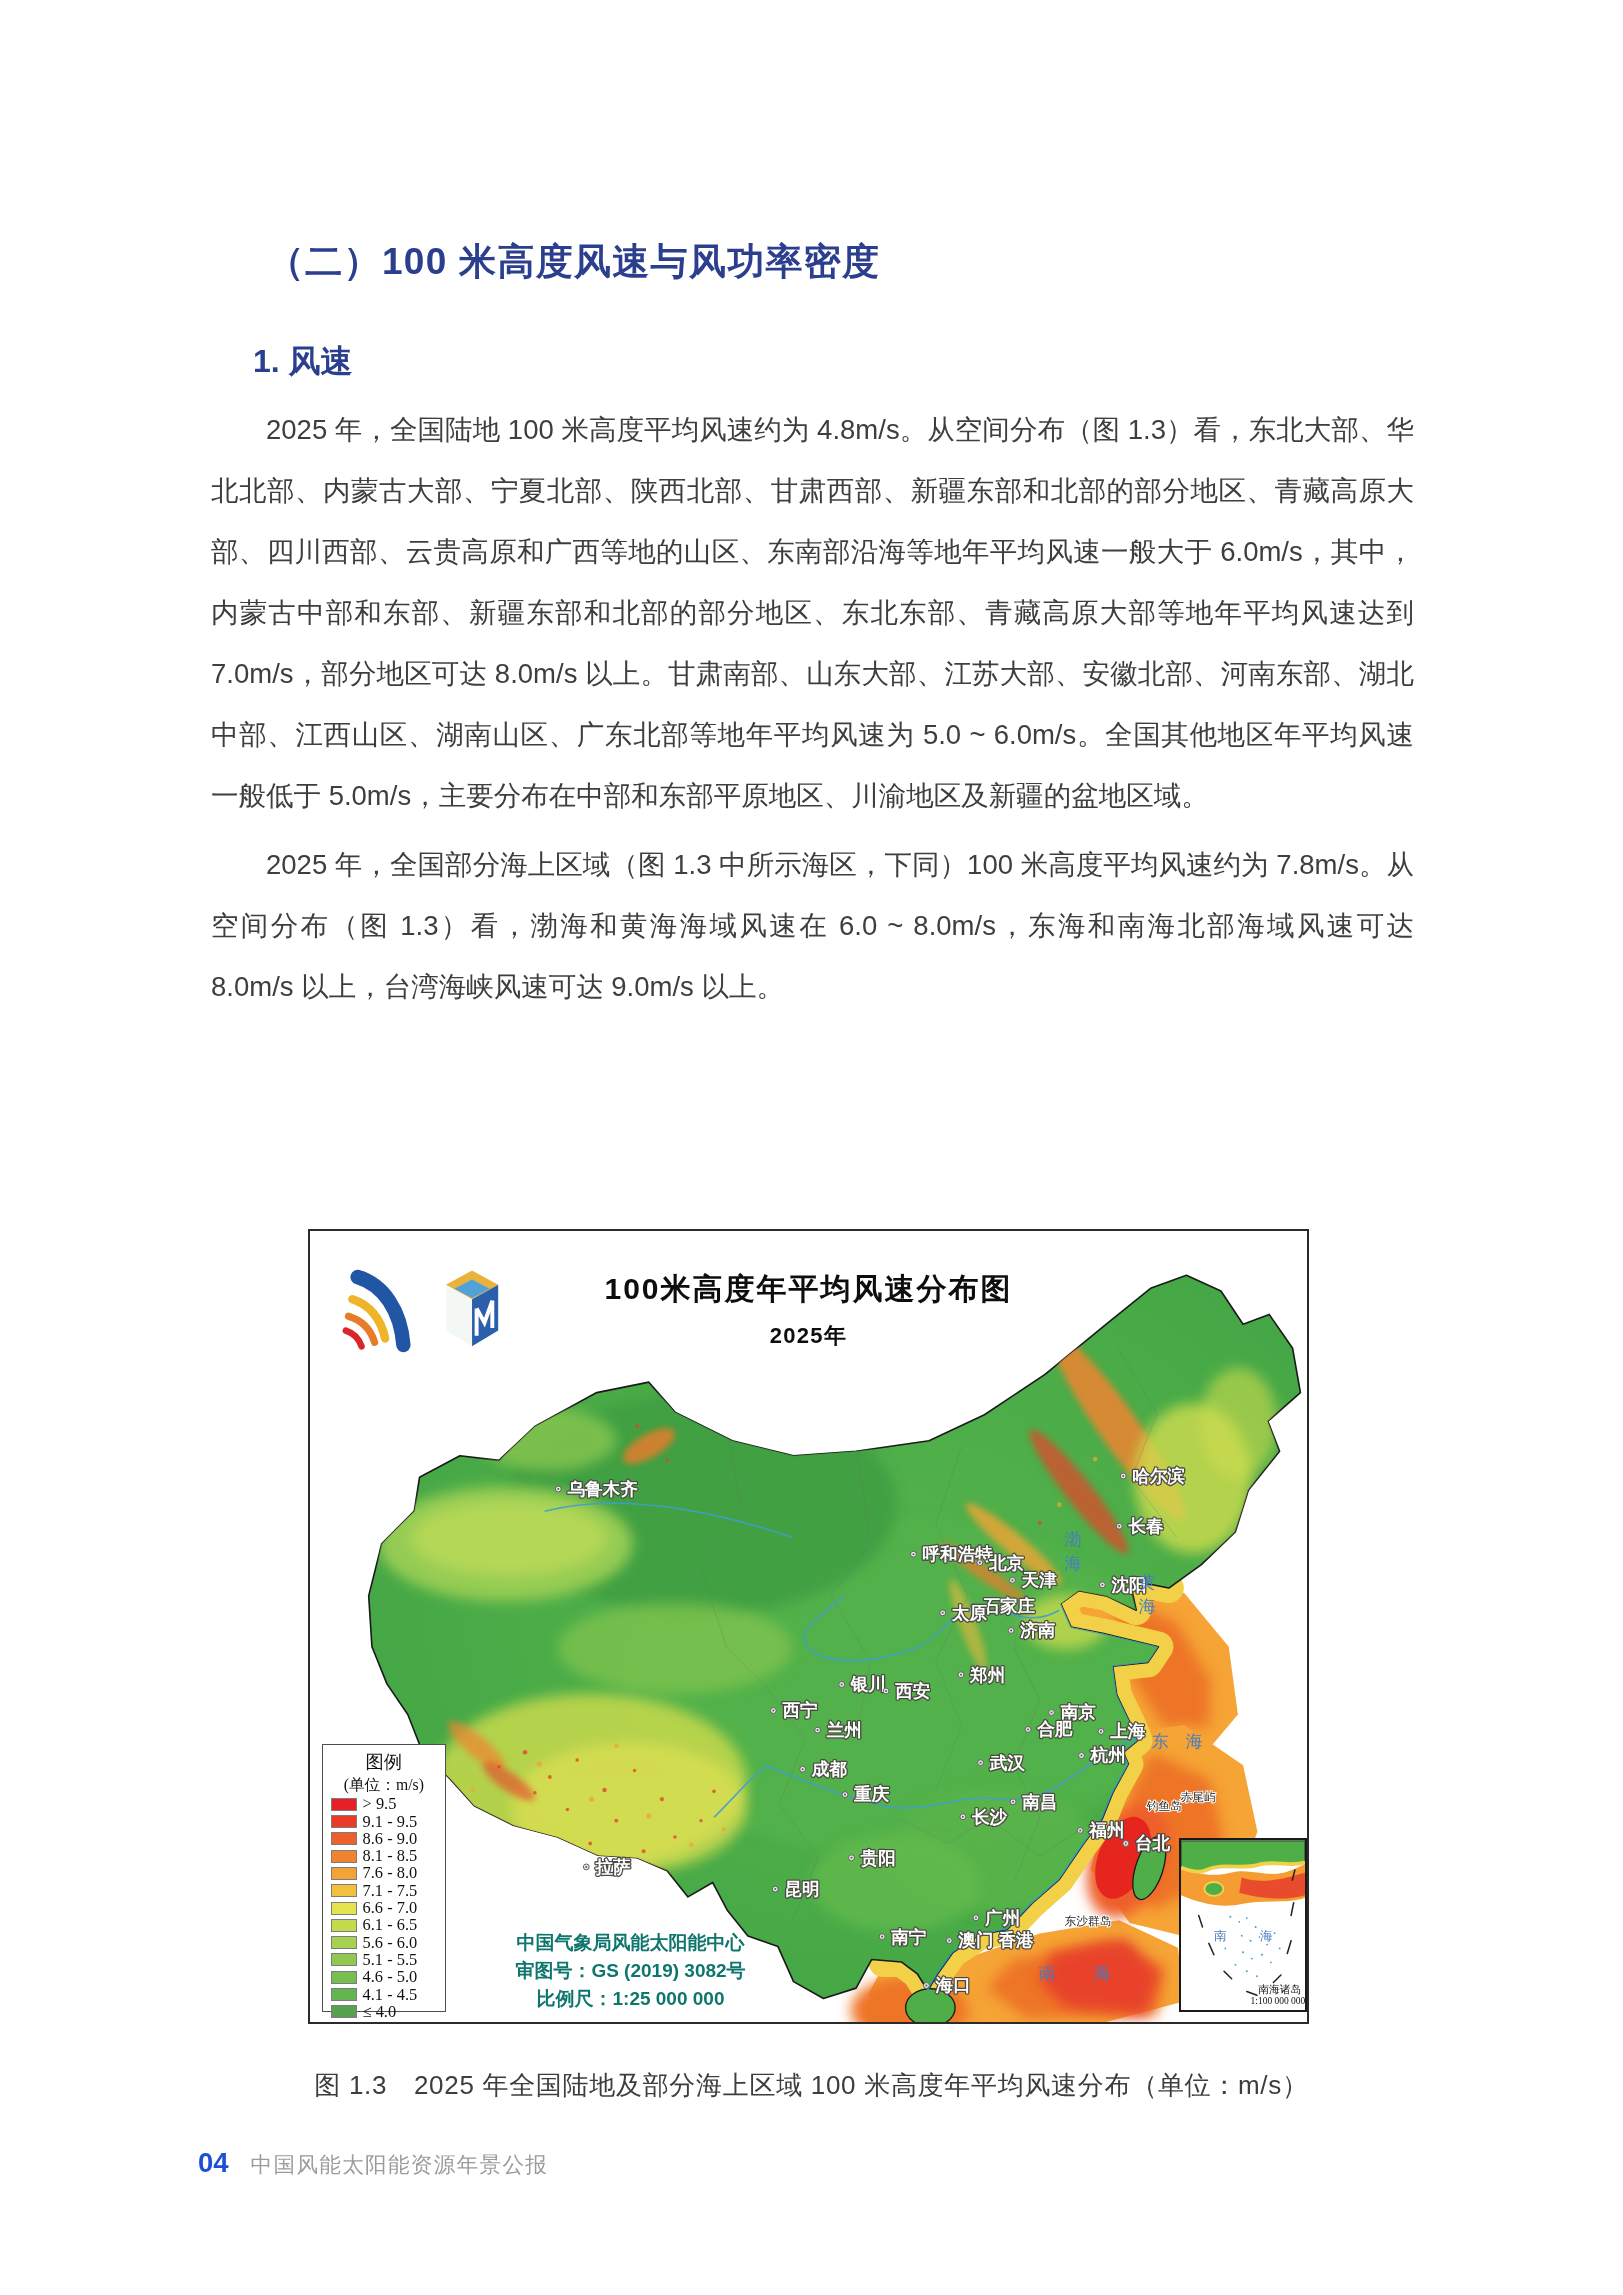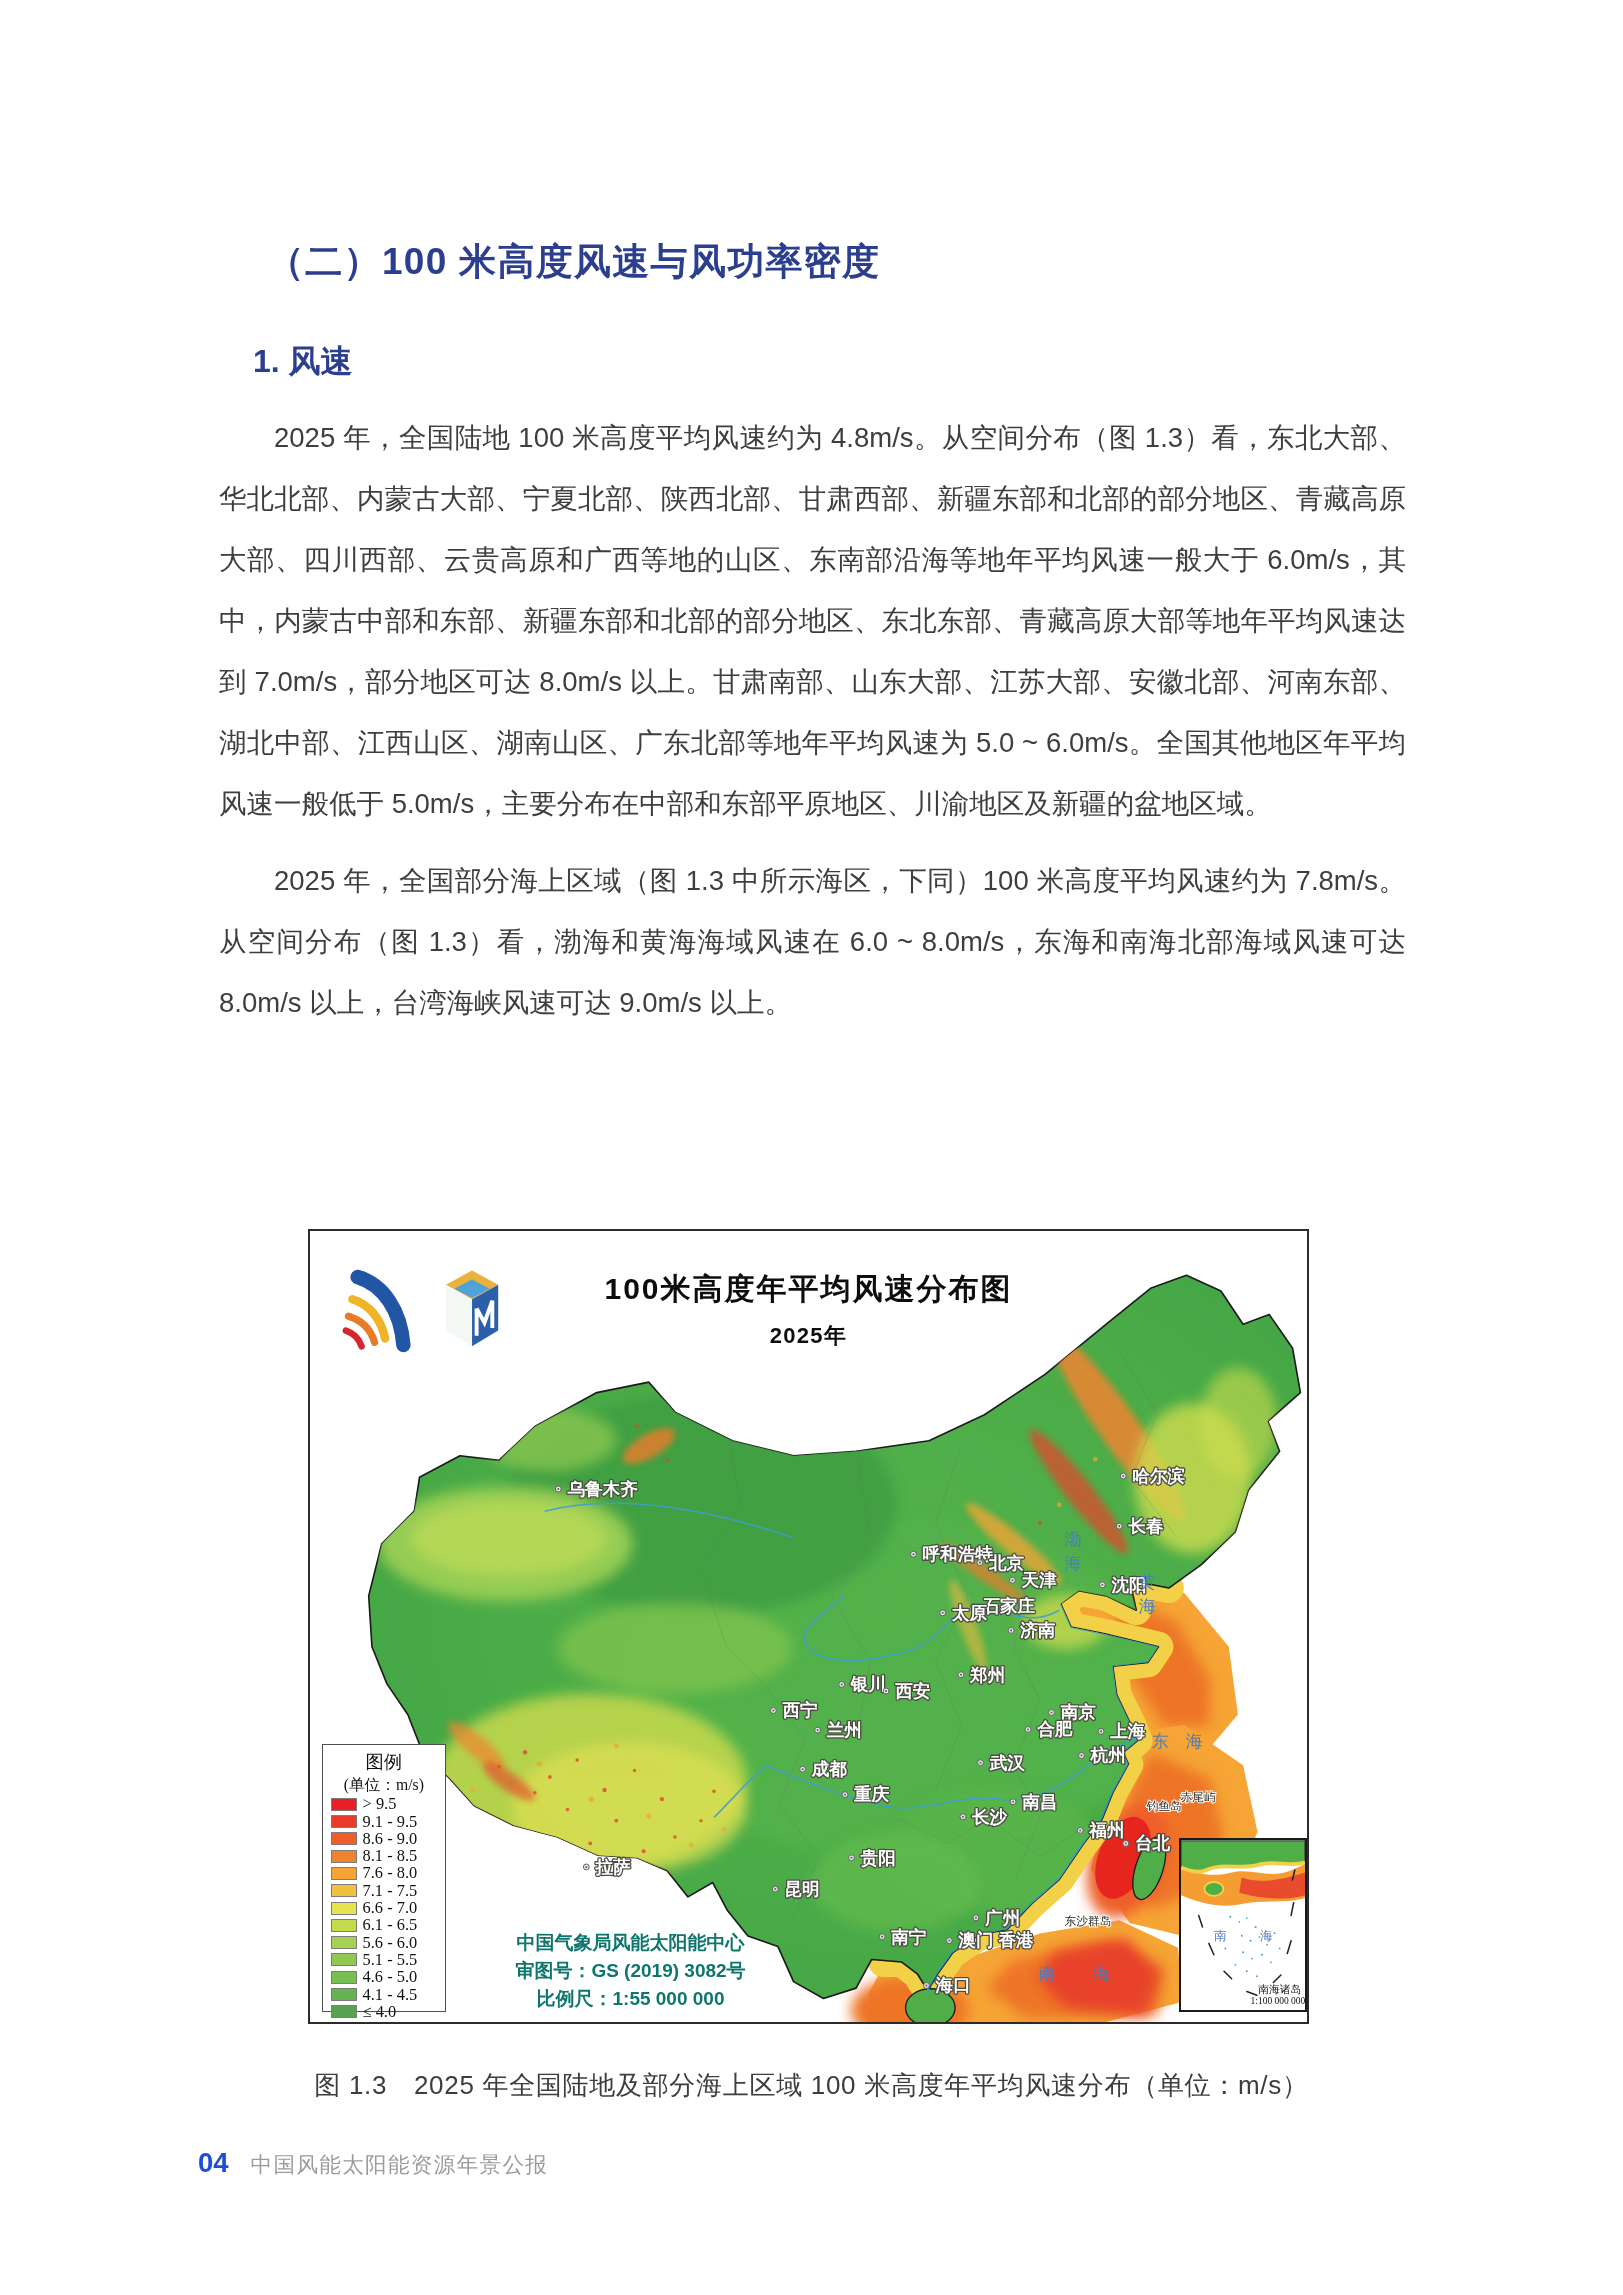--- a/index.html
+++ b/index.html
@@ -2,21 +2,21 @@
 <html style="font-size:10.5px"><head>
 <meta charset="utf-8">
 <style>
   html,body{margin:0;padding:0;background:#ffffff;}
   body{width:1623px;height:2295px;position:relative;font-family:"Liberation Sans",sans-serif;color:#3e3e3e;overflow:hidden;}
 
   .section-heading{position:absolute;left:267px;top:237px;font-size:37px;font-weight:700;color:#2c3f8f;letter-spacing:1.3px;}
   .sub-heading{position:absolute;left:253px;top:340px;font-size:32px;font-weight:700;color:#2c3f8f;}
 
   .body-text{position:absolute;left:203px;top:391px;width:1219px;}
-  .body-text p{margin:16px;font-size:27.5px;line-height:61px;text-align:justify;text-indent:55px;color:#3e3e3e;}
+  .body-text p{margin:8px;font-size:27.5px;line-height:61px;text-align:justify;text-indent:55px;color:#3e3e3e;}
 
   .map-frame{position:absolute;left:308px;top:1229px;width:1001px;height:795px;border:2px solid #2b2b2b;background:#ffffff;box-sizing:border-box;}
   .map-frame svg.mainmap{position:absolute;left:0;top:0;width:100%;height:100%;}
 
   .map-title{position:absolute;left:0;right:0;top:38px;text-align:center;font-size:30px;font-weight:700;color:#0d0d0d;letter-spacing:2px;}
   .map-year{position:absolute;left:0;right:0;top:90px;text-align:center;font-size:22px;font-weight:700;color:#0d0d0d;letter-spacing:1.3px;}
 
   .logo-wrap{position:absolute;left:27.5px;top:34px;width:170px;height:92px;}
 
   .legend-box{position:absolute;left:11.8px;top:513px;width:124px;height:268px;border:1.3px solid #4e4e4e;background:#ffffff;box-sizing:border-box;font-family:"Liberation Serif",serif;}
@@ -425,21 +425,21 @@
         <div class="leg-row">
           <span class="leg-swatch" style="background: rgb(87, 162, 78);"></span>
           <span class="leg-label">≤ 4.0</span>
         </div>
       </div>
   </div>
 
   <div class="map-credits">
     <div>中国气象局风能太阳能中心</div>
     <div>审图号：GS (2019) 3082号</div>
-    <div>比例尺：1:55 000 000</div>
+    <div>比例尺：1:25 000 000</div>
   </div>
 
   <div class="inset-box">
     <svg viewBox="0 0 196 266">
       <path d="M0,40 C20,52 50,58 80,50 C110,42 140,60 170,48 C180,44 190,40 196,36 L196,90 C170,100 130,92 96,100 C60,108 24,96 0,86 Z" fill="#f59d32"></path>
       <path d="M96,58 C130,70 170,58 196,50 L196,86 C164,96 120,90 92,82 Z" fill="#e8432c" opacity="0.9"></path>
       <path d="M0,0 L196,0 L196,34 C170,42 146,30 122,38 C96,46 66,34 40,46 C24,52 10,48 0,42 Z" fill="#4fae48" stroke="#2a2a2a" stroke-width="1.5"></path>
       <path d="M0,42 C14,48 28,52 40,46 C66,34 96,46 122,38 C146,30 170,42 196,34" fill="none" stroke="#f2d149" stroke-width="6"></path>
       <ellipse cx="52" cy="76" rx="15" ry="11" fill="#4fae48" stroke="#f2d149" stroke-width="3"></ellipse>
       <g fill="#3f9fd0">

